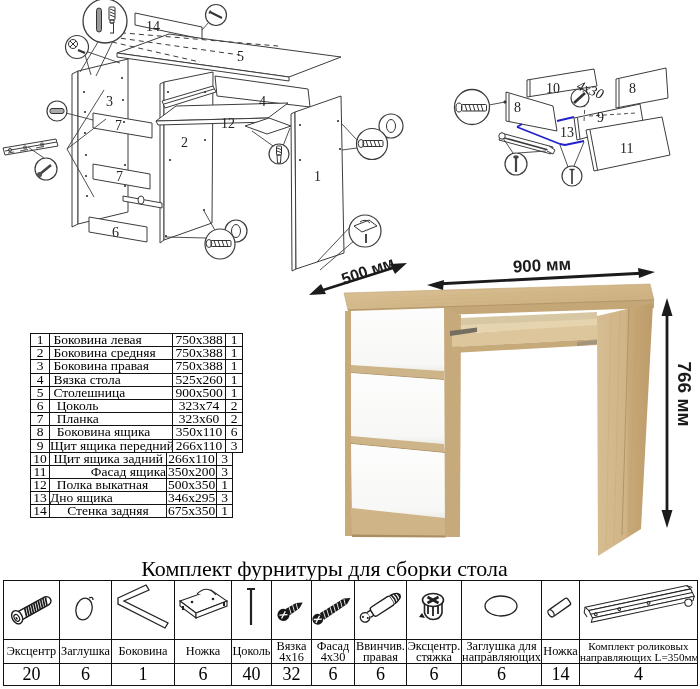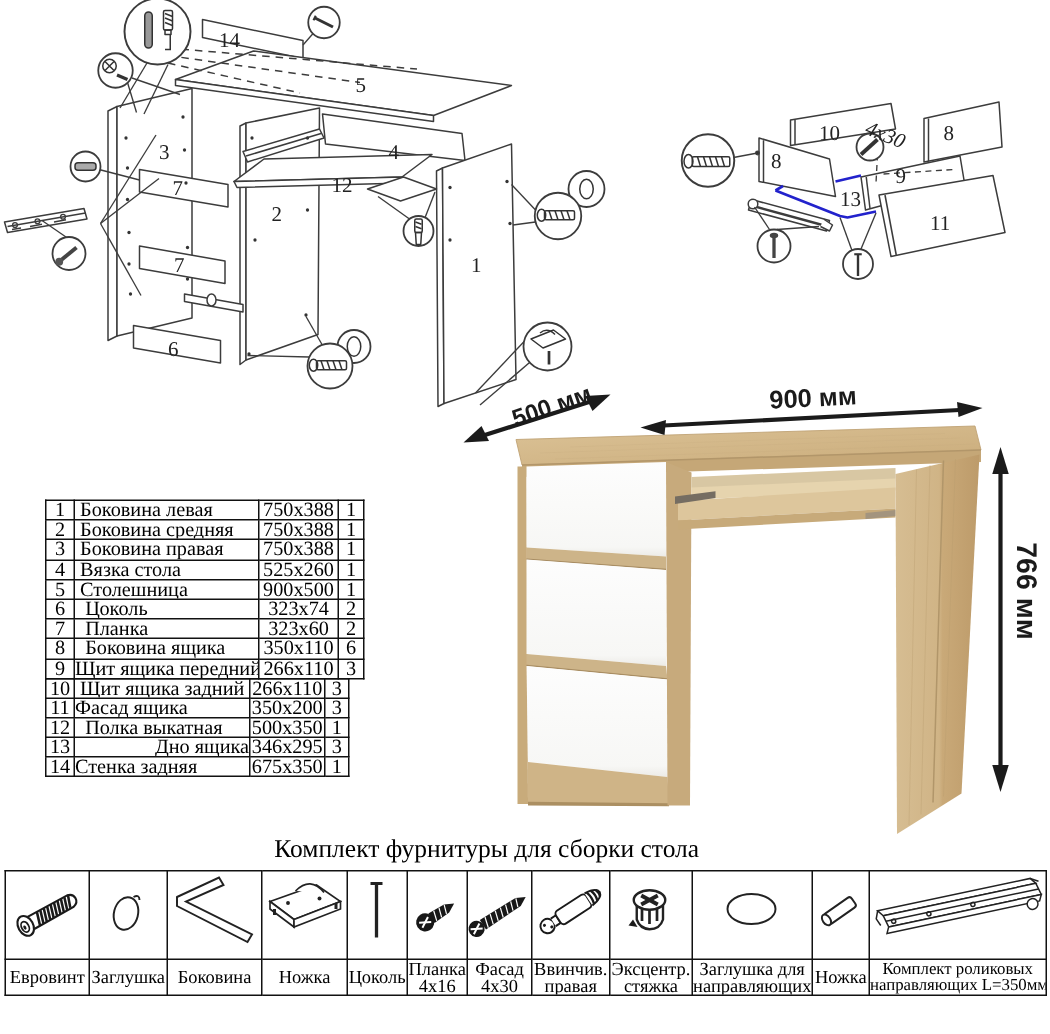--- a/index.html
+++ b/index.html
@@ -517,46 +517,46 @@
     </colgroup>
 <tbody>
       <tr style="height:12.6px">
         <td class="num">10</td>
         <td>&nbsp;Щит ящика задний</td>
         <td class="sz">266x110</td>
         <td class="num">3</td>
       </tr>
 <tr style="height:12.6px">
         <td class="num">11</td>
-        <td style="text-align:left">Фасад ящика</td>
+        <td style="text-align:right">Фасад ящика</td>
         <td class="sz">350x200</td>
         <td class="num">3</td>
       </tr>
 <tr style="height:12.6px">
         <td class="num">12</td>
         <td>&nbsp;&nbsp;Полка выкатная</td>
         <td class="sz">500x350</td>
         <td class="num">1</td>
       </tr>
 <tr style="height:12.6px">
         <td class="num">13</td>
-        <td style="text-align:right">Дно ящика</td>
+        <td style="text-align:left">Дно ящика</td>
         <td class="sz">346x295</td>
         <td class="num">3</td>
       </tr>
 <tr style="height:12.6px">
         <td class="num">14</td>
-        <td style="">Стенка задняя</td>
+        <td style="text-align:center">Стенка задняя</td>
         <td class="sz">675x350</td>
         <td class="num">1</td>
       </tr>
 </tbody>
   </table>
 
-<div class="abs" style="left:0;top:556px;width:649px;text-align:center;font-size:17px;color:#000">Комплект фурнитуры для сборки стола</div>
+<div class="abs" style="left:0;top:556px;width:649px;text-align:center;font-size:22px;color:#000">Комплект фурнитуры для сборки стола</div>
 
 <table id="ft" class="abs" style="left:3px;top:580px;width:694px">
 <colgroup>
 <col style="width:56px">
       <col style="width:52px">
       <col style="width:63px">
       <col style="width:57px">
 <col style="width:40px">
       <col style="width:40px">
       <col style="width:43px">
@@ -575,27 +575,41 @@
         <td></td>
         <td></td>
         <td></td>
         <td></td>
         <td></td>
         <td></td>
         <td></td>
         <td></td>
       </tr>
 <tr style="height:24px">
-<td class="nm">Евровинт</td>
+<td class="nm">Эксцентр</td>
         <td class="nm">Заглушка</td>
         <td class="nm">Боковина</td>
         <td class="nm">Ножка</td>
 <td class="nm">Цоколь</td>
-        <td class="nm">Планка 4х16</td>
+        <td class="nm">Вязка 4х16</td>
         <td class="nm">Фасад 4х30</td>
         <td class="nm">Ввинчив. правая</td>
 <td class="nm">Эксцентр. стяжка</td>
         <td class="nm">Заглушка для направляющих</td>
         <td class="nm">Ножка</td>
         <td class="nm" style="font-size:11.2px;white-space:nowrap">Комплект роликовых<br>направляющих L=350мм</td>
 </tr>
+<tr style="height:20px">
+<td class="qy">20</td>
+        <td class="qy">6</td>
+        <td class="qy">1</td>
+        <td class="qy">6</td>
+<td class="qy">40</td>
+        <td class="qy">32</td>
+        <td class="qy">6</td>
+        <td class="qy">6</td>
+<td class="qy">6</td>
+        <td class="qy">6</td>
+        <td class="qy">14</td>
+        <td class="qy">4</td>
+</tr>
 </tbody>
   </table>
 
 </body></html>

